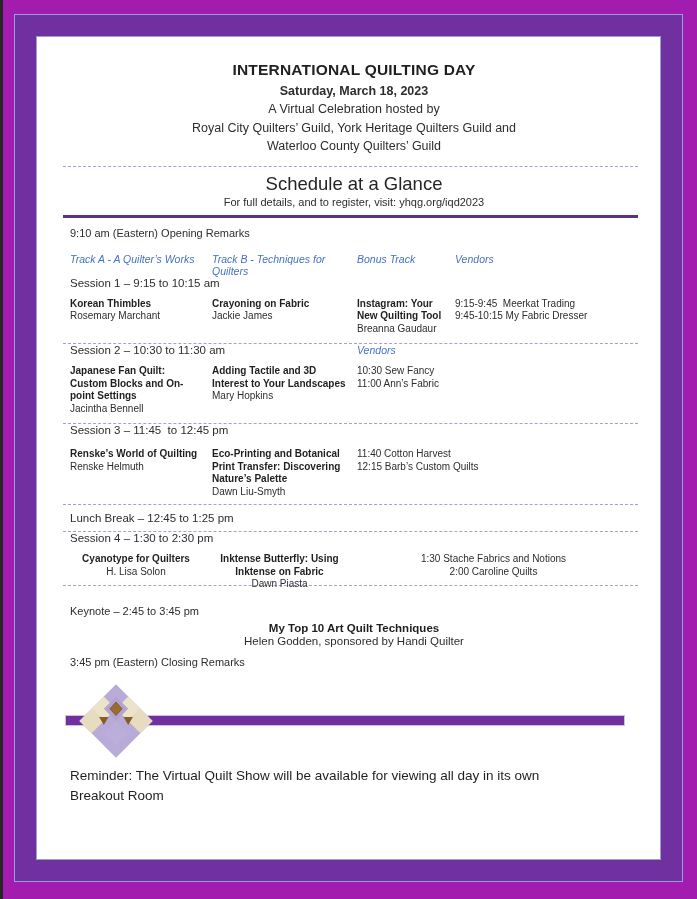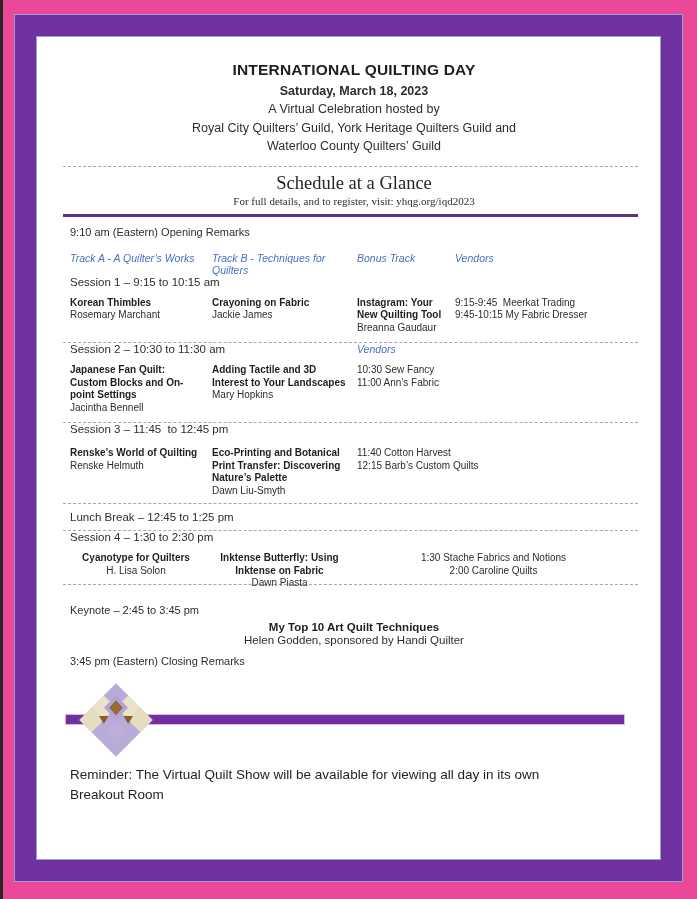--- a/index.html
+++ b/index.html
@@ -1,35 +1,35 @@
 <!DOCTYPE html>
 <html><head>
 <meta charset="utf-8">
 <style>
   html,body{margin:0;padding:0;background:#ffffff;}
-  .page{position:relative;width:697px;height:899px;background:#ec4899;overflow:hidden;
+  .page{position:relative;width:697px;height:899px;background:#a21caf;overflow:hidden;
         font-family:"Liberation Sans",sans-serif;color:#2d2d2d;}
   .screen-edge{position:absolute;left:0;top:0;width:3px;height:899px;background:#262626;}
   .frame{position:absolute;left:14px;top:14px;width:669px;height:868px;background:#7030a0;
          border:1px solid #93a1d8;box-sizing:border-box;}
   .inner{position:absolute;left:21px;top:21px;right:21px;bottom:21px;background:#ffffff;
          border:1px solid #93a1d8;overflow:hidden;}
   .content{padding:24px 22px 0 33px;}
 
   
   .doc-header{text-align:center;}
   .doc-title{font-size:15.5px;font-weight:bold;color:#1f1f1f;margin:0 0 5px 0;letter-spacing:.2px;}
   .doc-date{font-size:12.5px;font-weight:bold;margin:0 0 2px 0;}
   .hosted{font-size:12.5px;line-height:18.5px;margin:0;}
 
   
   .dsep{border:none;border-top:1px dashed #b39bc8;margin:0 0 0 -7px;height:0;}
   .solid-div{height:3px;background:#5e2f82;margin-left:-7px;}
 
-  .sched-head{text-align:center;font-family:Liberation Serif, serif;}
+  .sched-head{text-align:center;}
   .sched-title{font-size:18.5px;font-weight:400;color:#252525;margin:6px 0 1px 0;}
   .sched-sub{font-size:11px;margin:0 0 7px 0;}
 
   .plain-row{font-size:11px;margin-top:10px;white-space:pre-wrap;}
 
   .cols{display:grid;grid-template-columns:142px 145px 98px 185px;}
   .track-row{margin-top:14px;font-size:10.5px;font-style:italic;color:#4472c4;}
   .track-row > div{padding-right:6px;}
   .sec-heading{font-size:11.5px;white-space:pre-wrap;}
   .heading-row{margin-top:0;}

